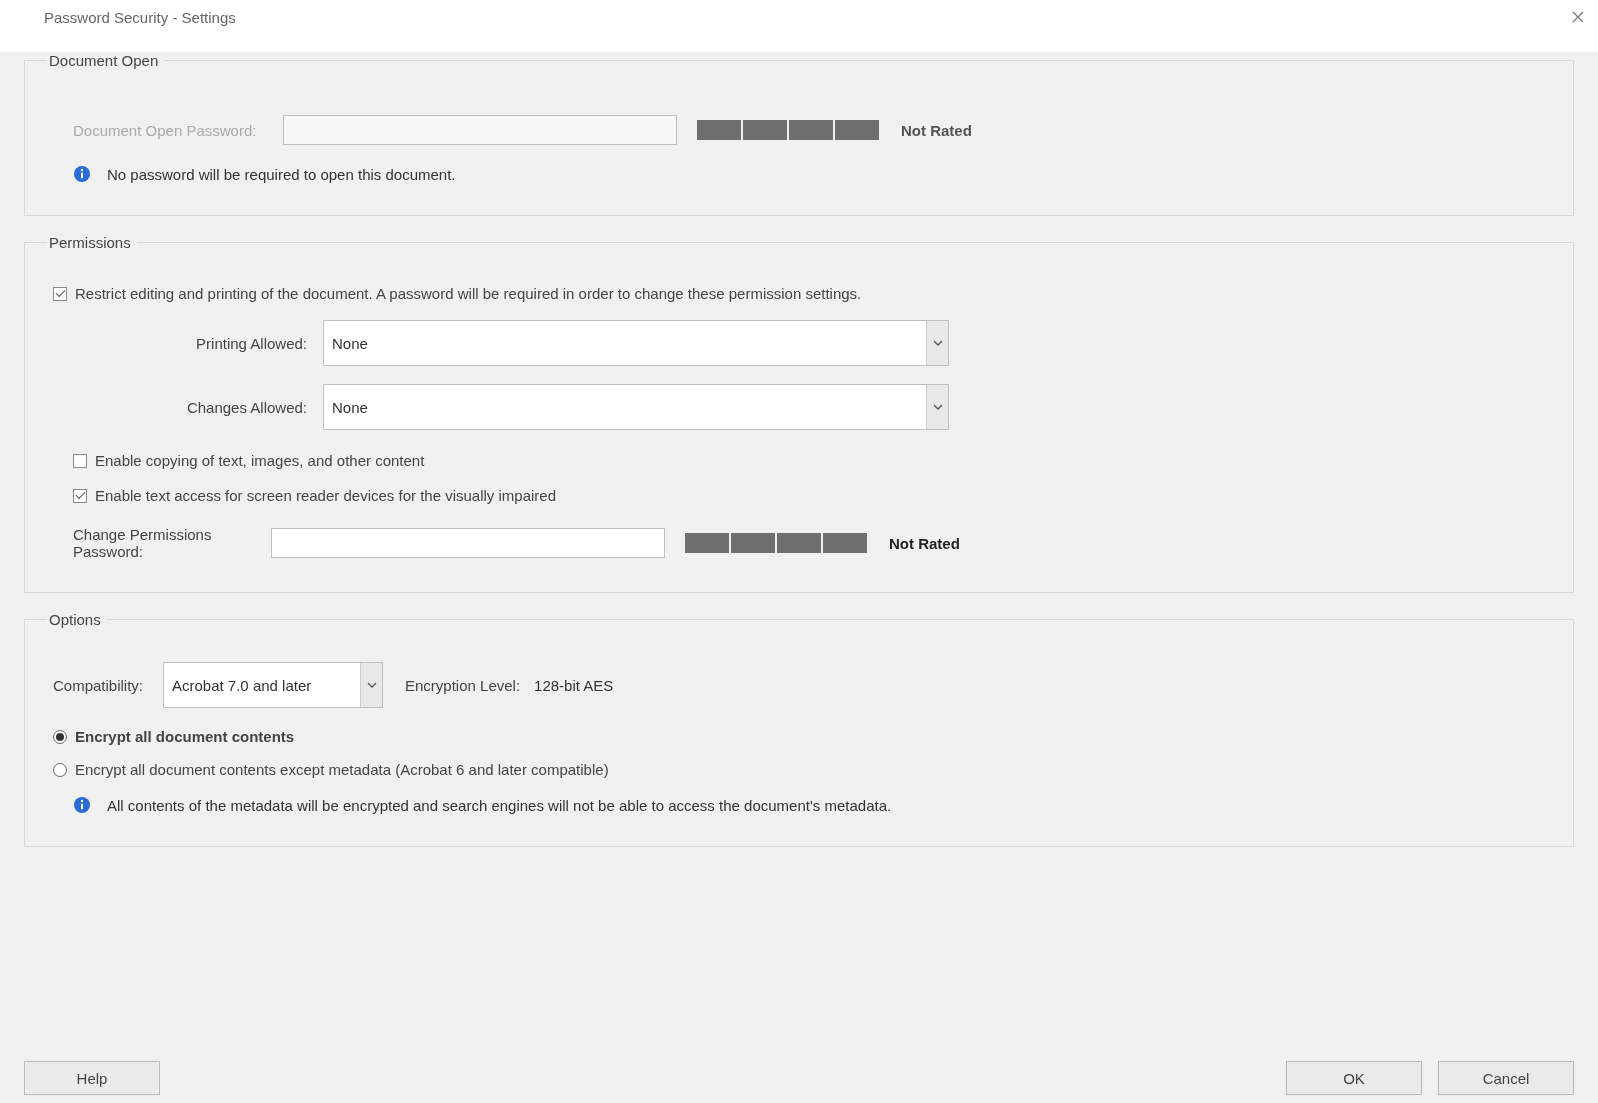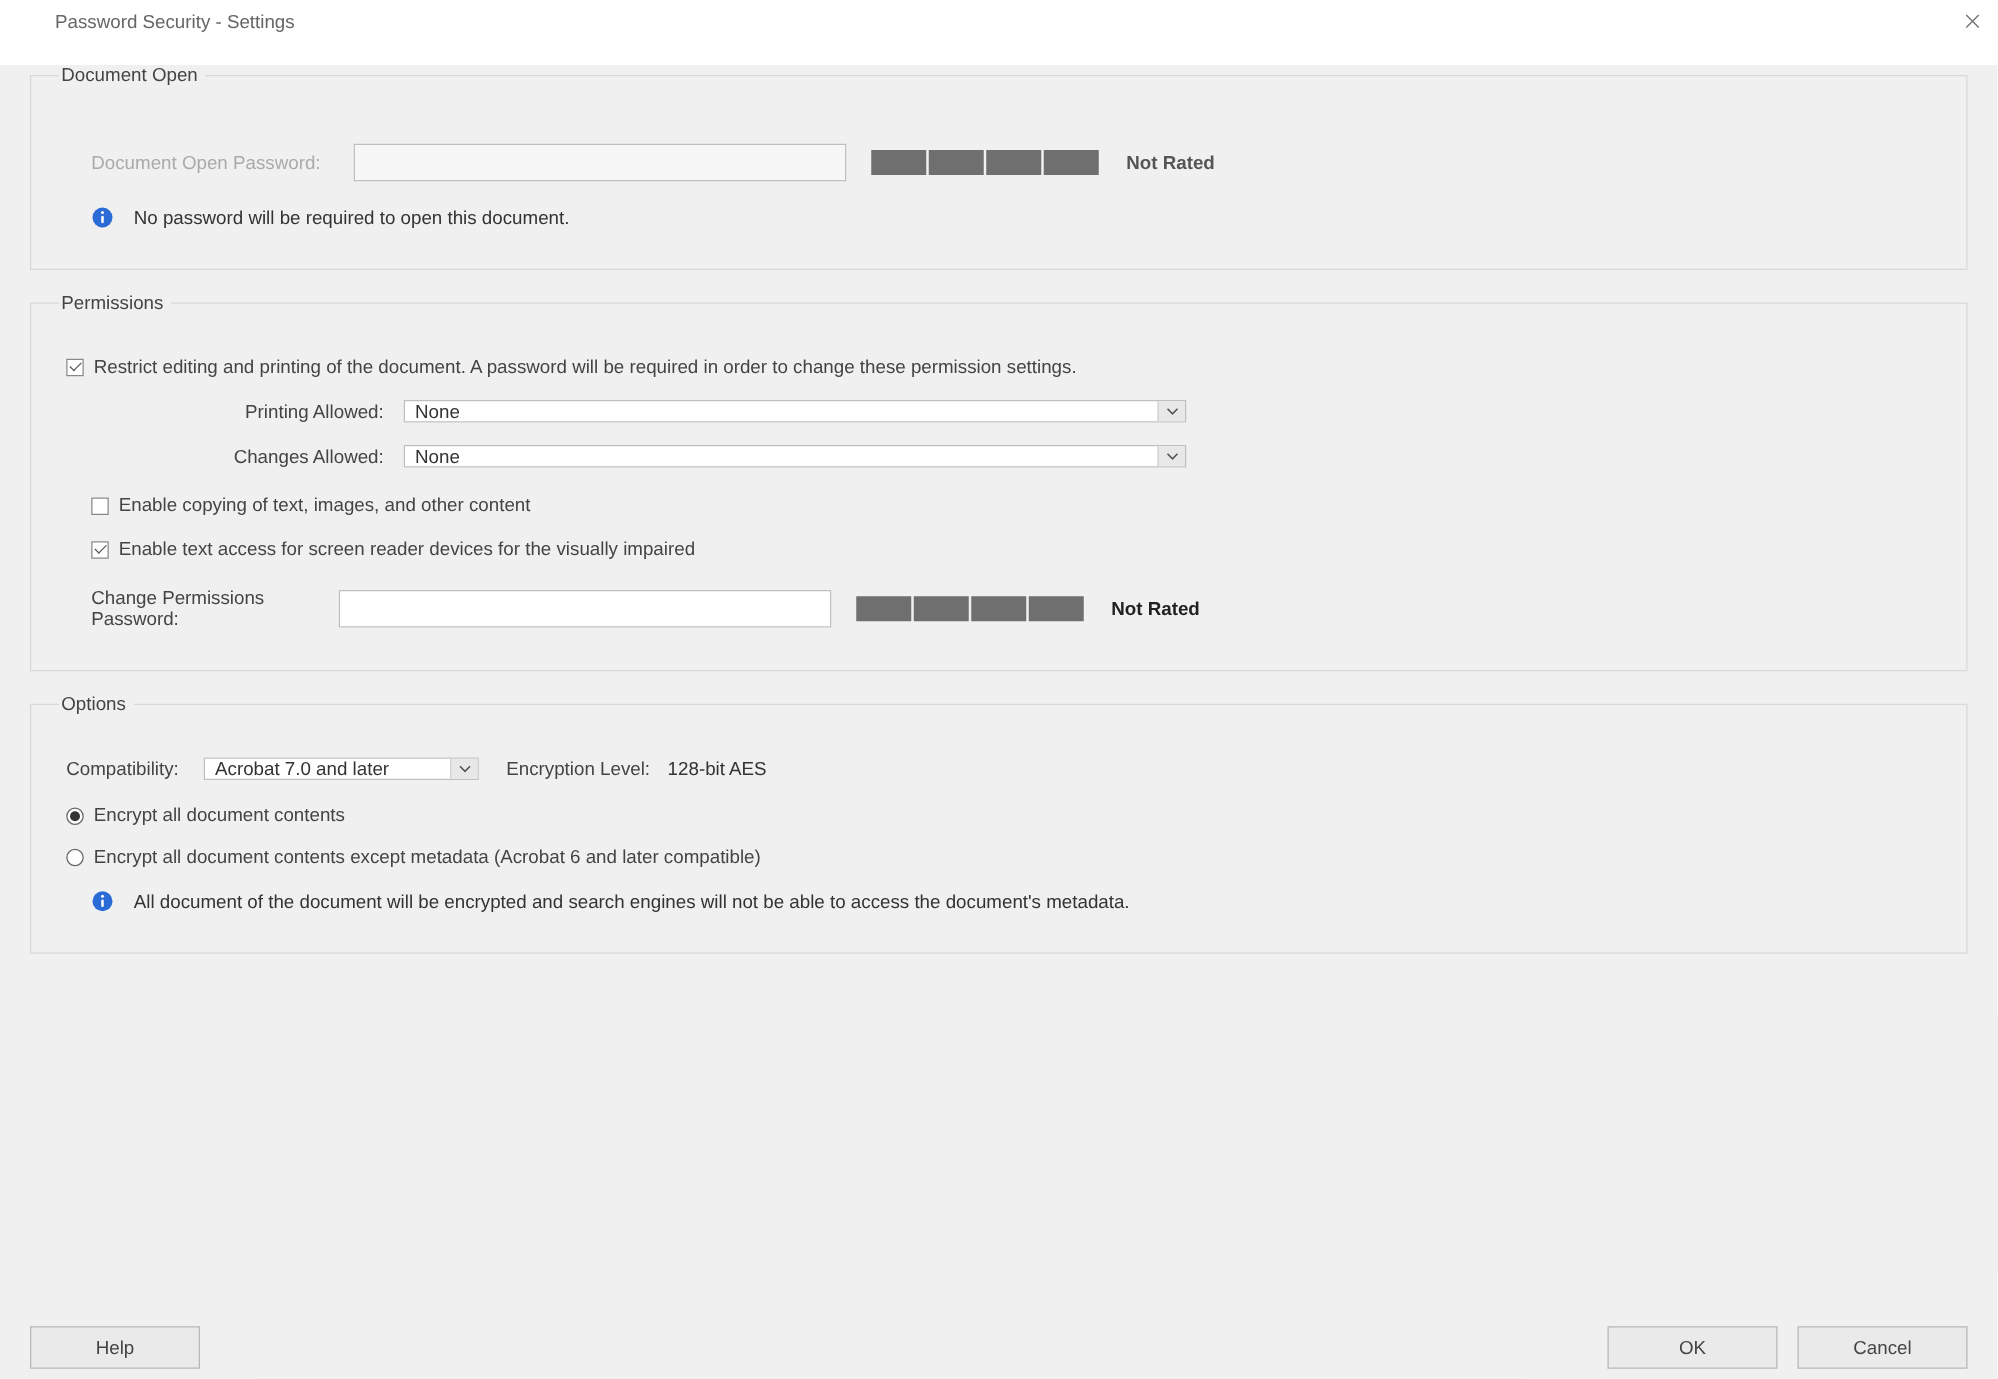--- a/index.html
+++ b/index.html
@@ -98,21 +98,21 @@
   .txt {
     height: 30px;
     border: 1px solid #bfbfbf;
     background: #fff;
     padding: 0 6px;
     font-size: 14px;
   }
   .txt[disabled] { background: #f7f7f7; color:#aaa; }
   
   .sel {
-    height: 18px;
+    height: 46px;
     border: 1px solid #bfbfbf;
     background: #fff;
     display: flex;
     align-items: center;
     justify-content: space-between;
     padding: 0 0 0 8px;
   }
   .sel .sel-btn {
     width: 22px; height: 100%;
     background: #e8e8e8;
@@ -271,38 +271,38 @@
         <span class="sel-btn">
           <svg viewBox="0 0 10 10">
               <path d="M1 3 L5 7 L9 3" stroke="#555" stroke-width="1.3" fill="none"></path>
             </svg>
         </span>
       </div>
       <label class="lbl" style="margin-left:22px;">Encryption  Level:</label>
       <span style="margin-left:14px;">128-bit AES</span>
     </div>
 
-    <div class="row" style="margin-top:20px;">
+    <div class="row" style="margin-top:20px;font-weight:bold;">
       <span class="radio selected"></span>
       <label class="lbl">Encrypt all document contents</label>
     </div>
     <div class="row" style="margin-top:16px;">
       <span class="radio"></span>
       <label class="lbl">Encrypt all document contents except metadata (Acrobat 6 and later compatible)</label>
     </div>
 
     <div class="row indent" style="margin-top:18px;">
       <span class="info-icon">
         <svg viewBox="0 0 18 18">
             <circle cx="9" cy="9" r="8" fill="#2a6bd6"></circle>
             <rect x="8" y="7.5" width="2" height="6" rx="1" fill="#fff"></rect>
             <circle cx="9" cy="5" r="1.2" fill="#fff"></circle>
           </svg>
       </span>
-      <span style="margin-left:16px;">All document of the document will be encrypted and search engines will not be able to access the document's metadata.</span>
+      <span style="margin-left:16px;">All contents of the metadata will be encrypted and search engines will not be able to access the document's metadata.</span>
     </div>
   </fieldset>
 
   <div class="btnbar">
     <div class="btn">Help</div>
     <div class="right-btns">
       <div class="btn">OK</div>
       <div class="btn">Cancel</div>
     </div>
   </div>

